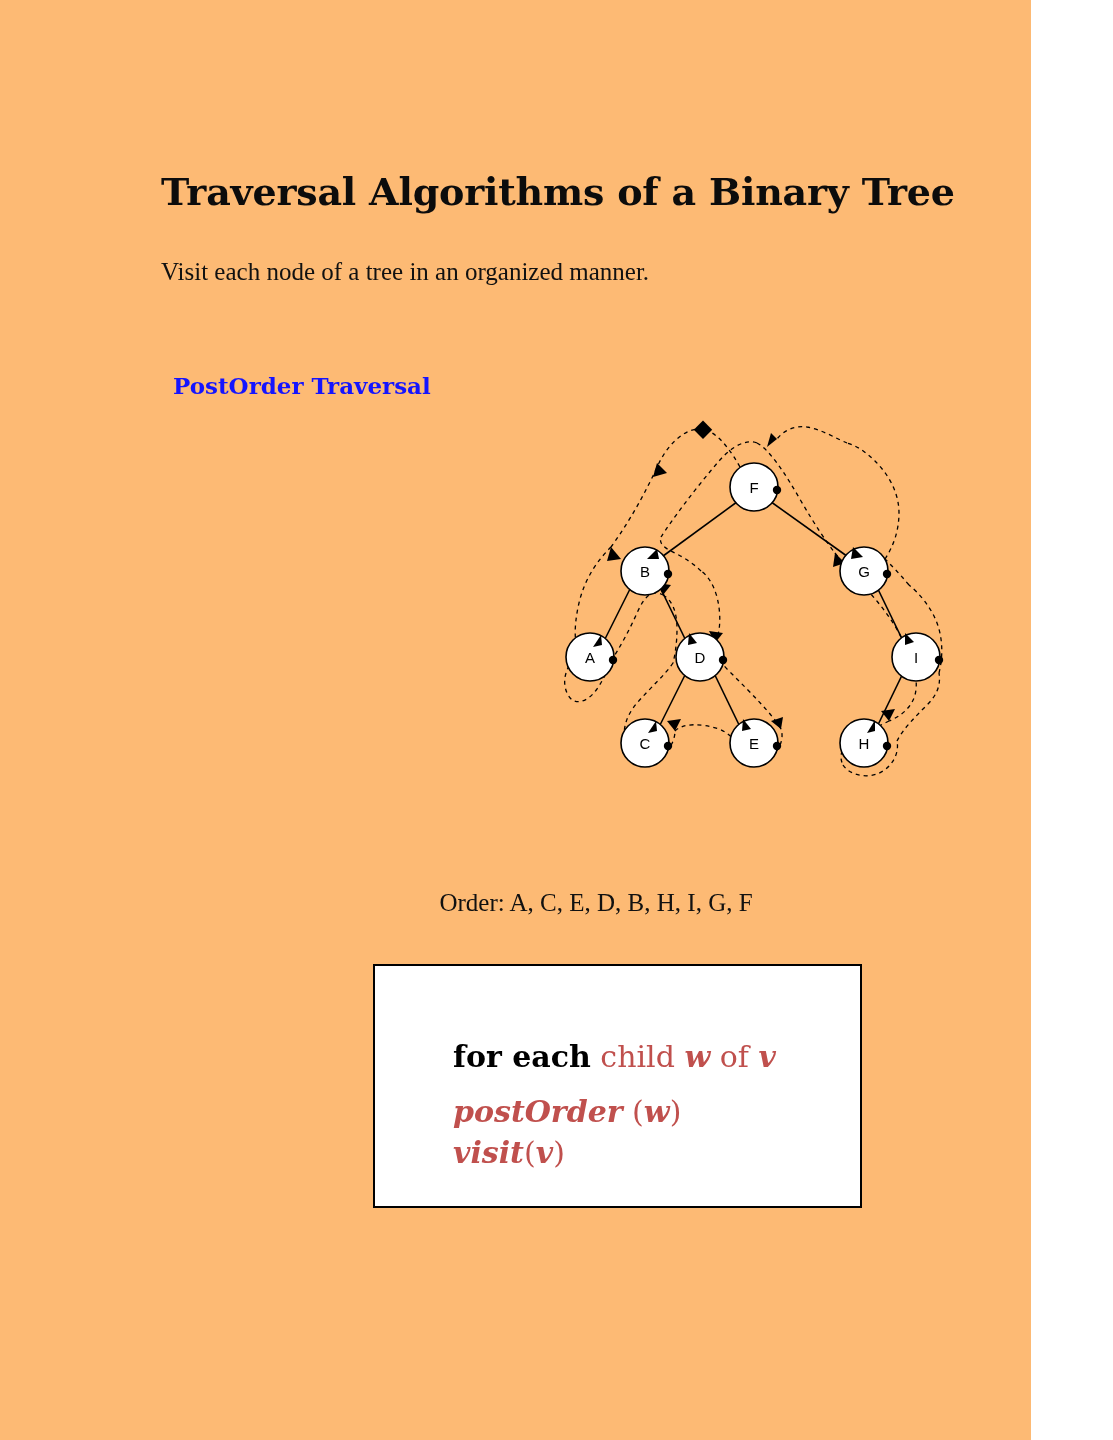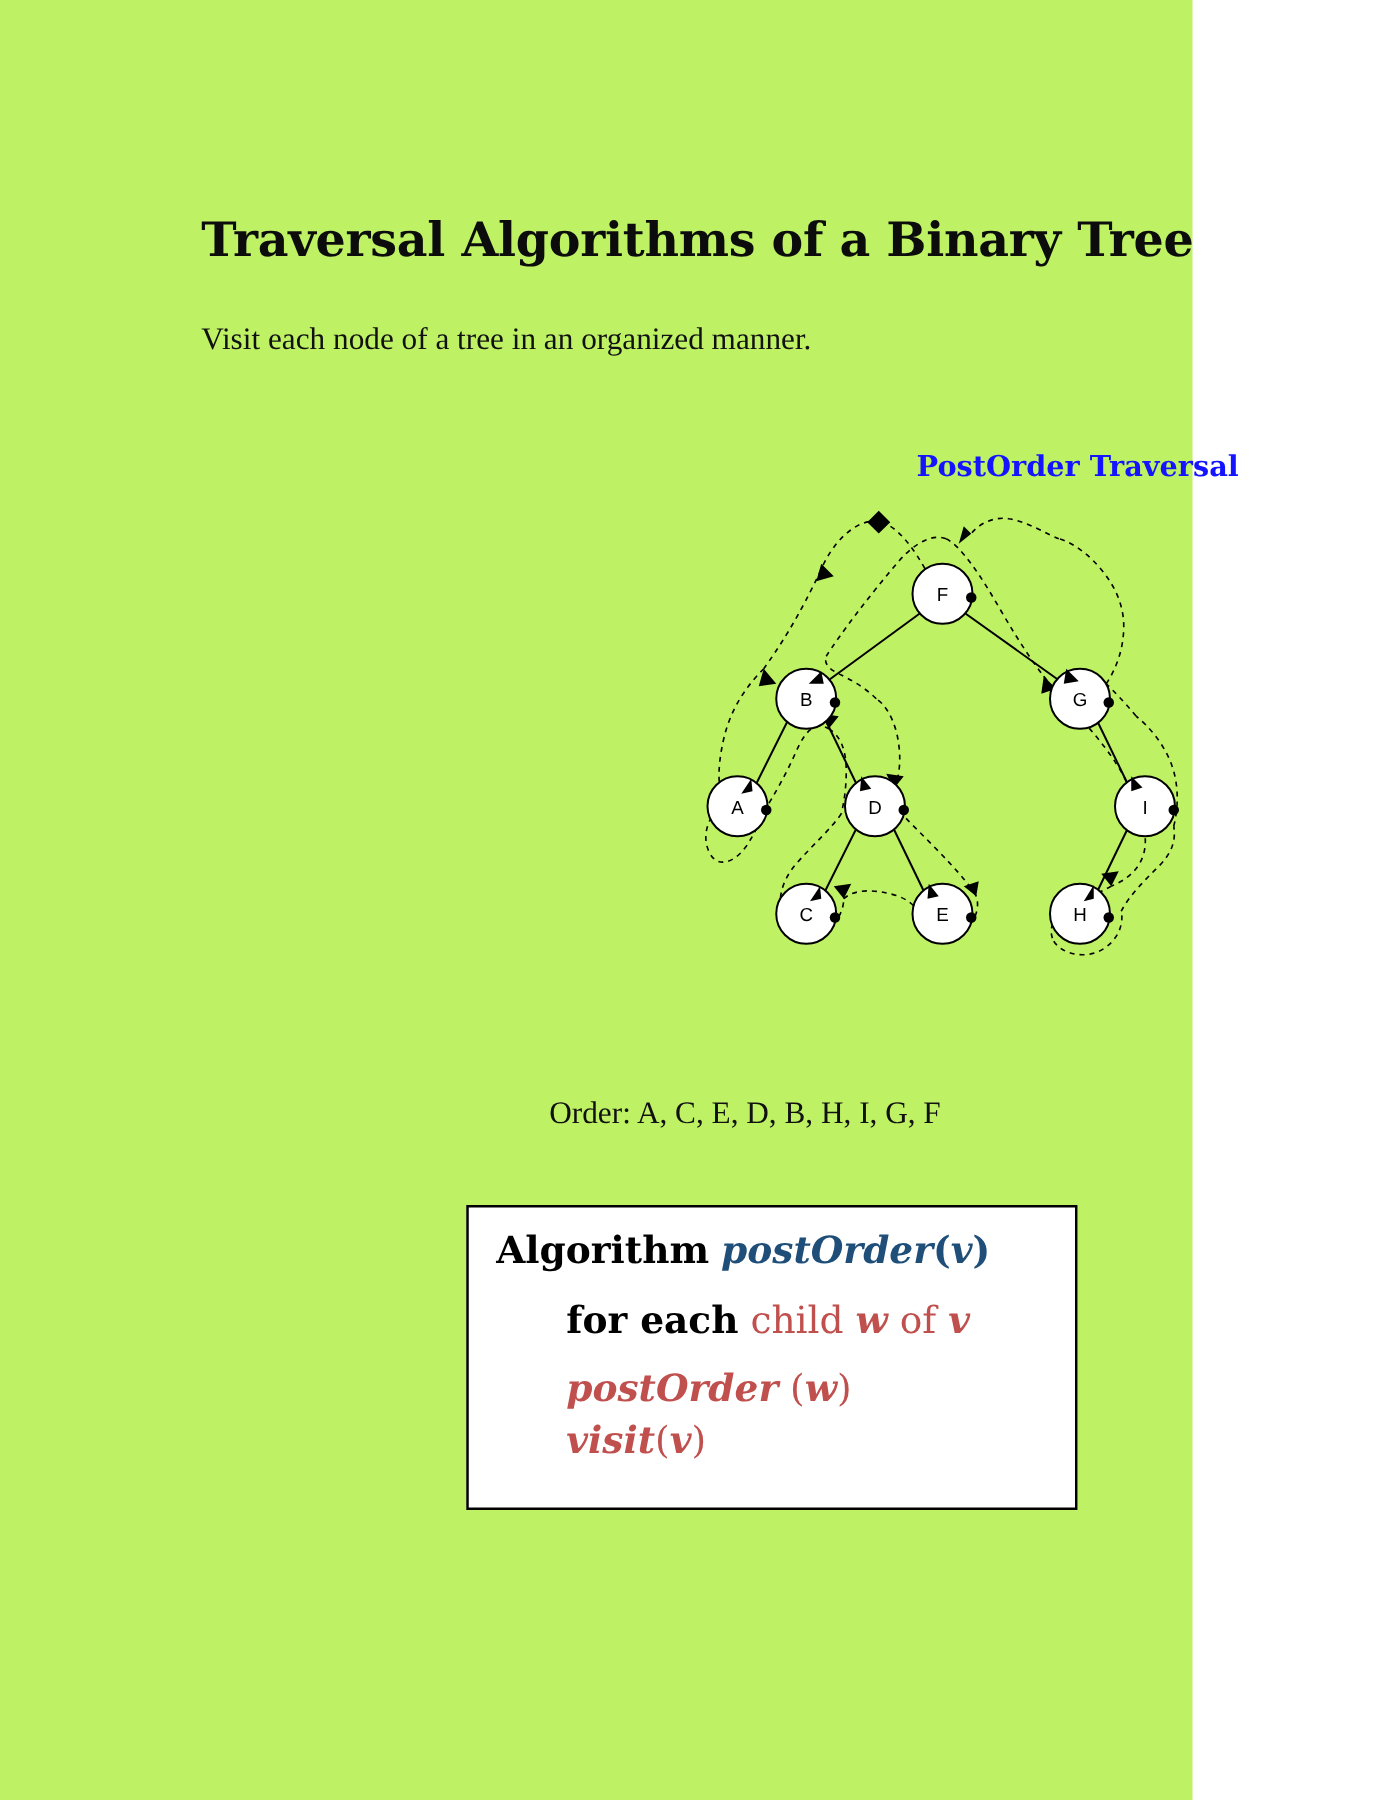--- a/index.html
+++ b/index.html
@@ -11,23 +11,23 @@
     width: 1113px;
     height: 1440px;
     position: relative;
     font-family: "Liberation Serif", serif;
     color: #000000;
     overflow: hidden;
   }
   .page {
     position: absolute;
     left: 0; top: 0;
-    width: 954px;
+    width: 1031px;
     height: 1440px;
-    background: #bef264;
+    background: #fdba74;
   }
   .content {
     position: absolute;
     left: 161px;
     top: 170px;
     width: 830px;
   }
   .doc-title {
     font-family: "DejaVu Serif", serif;
     font-weight: bold;
@@ -38,27 +38,26 @@
     color: #0c0c0c;
   }
   .intro {
     margin: 0;
     padding-top: 42px;
     font-size: 25px;
     line-height: 1.3;
     color: #111111;
   }
   .section-heading {
-    margin: 0;
+    margin: 12px;
     padding-top: 72px;
     font-family: "DejaVu Serif", serif;
     font-weight: bold;
     font-size: 23px;
     color: #1414ff;
-    text-align: right;
   }
   .figure-wrap {
     position: relative;
     width: 830px;
     height: 430px;
     margin-top: 18px;
   }
   .figure-svg {
     position: absolute;
     left: 210px;
@@ -255,21 +254,20 @@
         </g>
       </svg>
     </div>
 
 
     <p class="order-line">Order: A, C, E, D, B, H, I, G, F</p>
 
   </div>
 
   <div class="algo-box">
-    <div class="algo-line algo-line-1"><span class="kw">Algorithm</span> <span class="fn-blue">postOrder</span><span class="paren-dark">(</span><span class="fn-blue">v</span><span class="paren-dark">)</span></div>
 
     <div class="algo-line algo-line-3"><span class="red-bi">postOrder</span> <span class="red">(</span><span class="red-bi">w</span><span class="red">)</span></div>
 
     <div class="algo-line algo-line-2"><span class="kw">for each</span> <span class="red">child</span> <span class="red-bi">w</span> <span class="red">of</span> <span class="red-bi">v</span></div>
 
     <div class="algo-line algo-line-4"><span class="red-bi">visit</span><span class="red">(</span><span class="red-bi">v</span><span class="red">)</span></div>
   </div>
 </div>
 
 </body></html>

